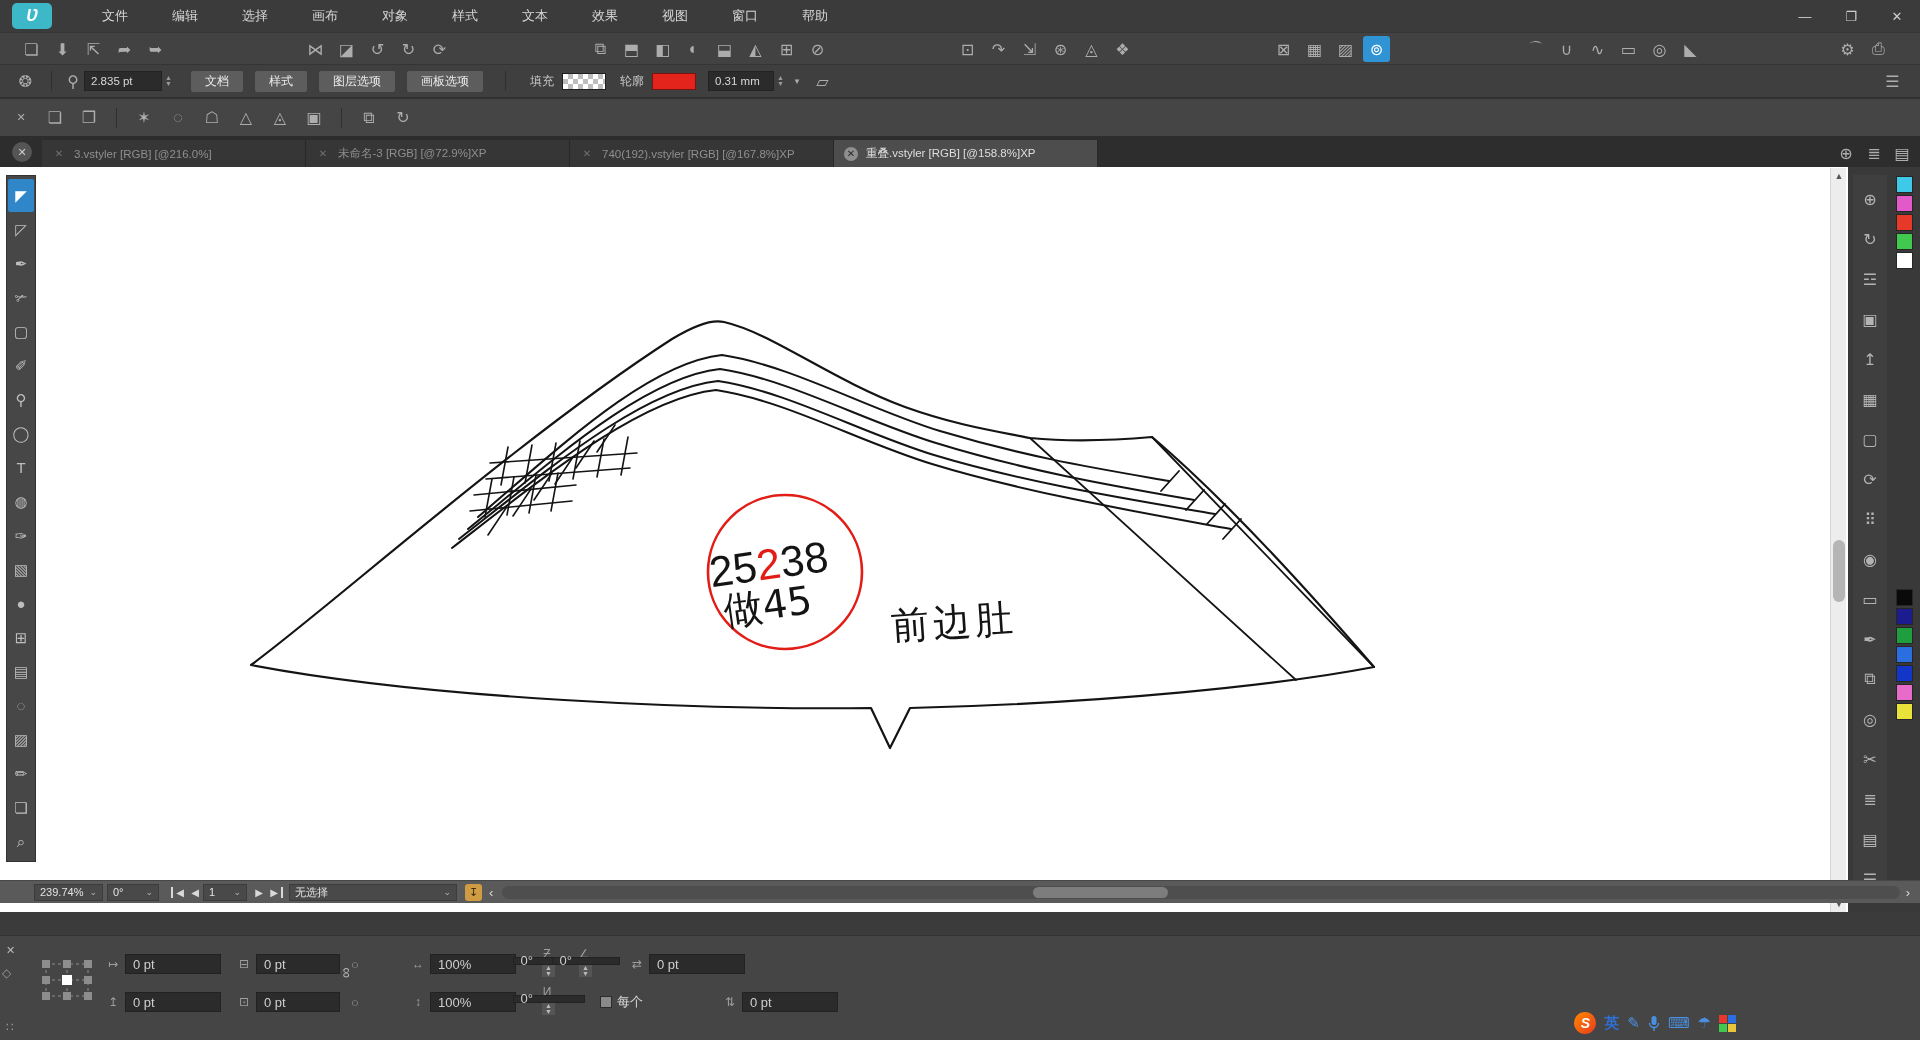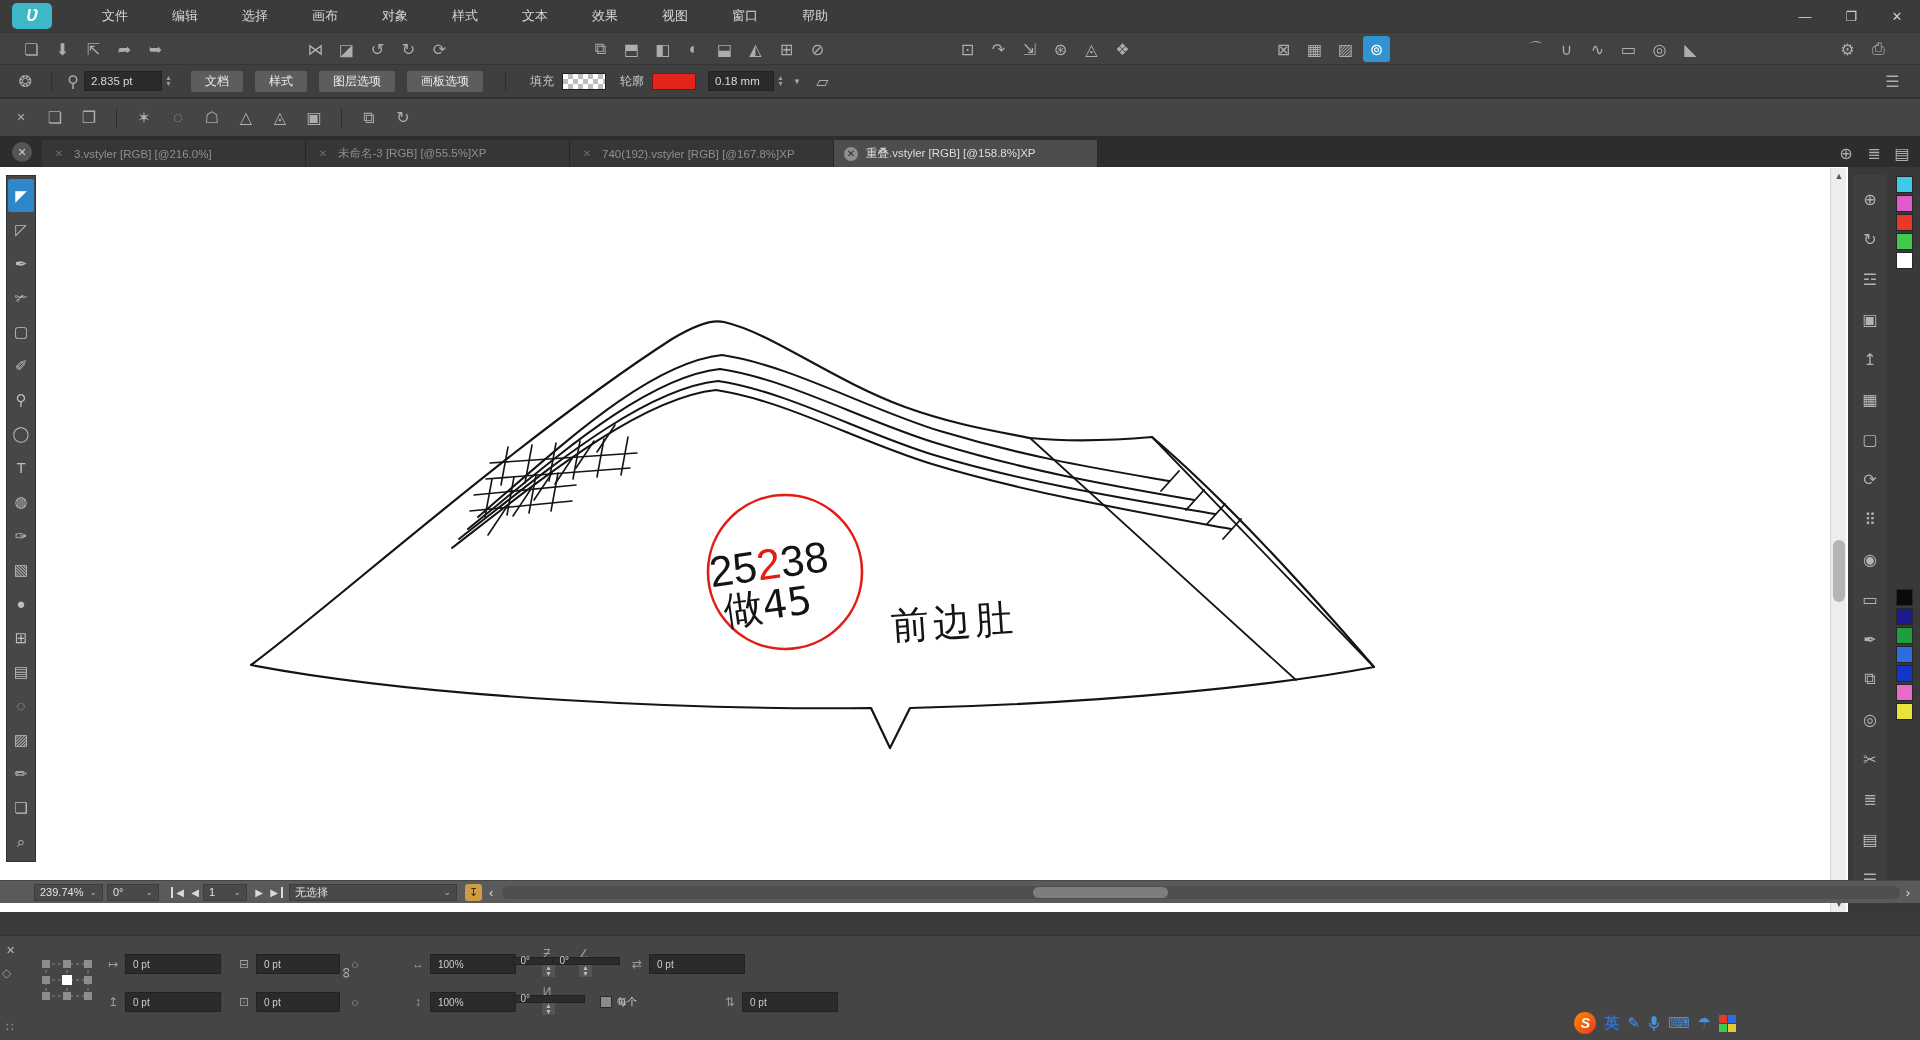--- a/index.html
+++ b/index.html
@@ -66,21 +66,21 @@
   .sthumb{position:absolute;left:38%;top:1px;width:135px;height:11px;background:#7d7d7d;border-radius:6px;}
   .orangebtn{width:17px;height:17px;background:#cf9b43;border-radius:3px;color:#3b2c10;font-size:11px;display:flex;align-items:center;justify-content:center;margin:0 4px;}
   
   .panel{left:0;top:935px;width:1920px;height:105px;background:#454545;border-top:1px solid #333;}
   .panel-close{position:absolute;left:6px;top:8px;color:#bbb;font-size:11px;}
   .panel-diamond{position:absolute;left:2px;top:30px;color:#9a9a9a;font-size:12px;}
   .panel-grip{position:absolute;left:6px;top:84px;color:#9a9a9a;font-size:12px;}
   .tfrow{position:absolute;left:104px;height:22px;display:flex;align-items:center;}
   .tf-item{display:flex;align-items:center;}
   .tf-icon{color:#9f9f9f;font-size:12px;width:18px;text-align:center;margin-right:3px;}
-  .tf-field{background:#2b2b2b;border:1px solid #222;color:#cfcfcf;font-size:10px;height:20px;display:flex;align-items:center;padding:0 7px;}
+  .tf-field{background:#2b2b2b;border:1px solid #222;color:#cfcfcf;font-size:13px;height:20px;display:flex;align-items:center;padding:0 7px;}
   .tf-item .spinner{display:none;width:13px;height:20px;background:#555;color:#bbb;font-size:7px;line-height:6px;
      flex-direction:column;align-items:center;justify-content:center;}
   .tf-item.spin .spinner{display:flex;}
   .tf-item .checkbox{display:none;width:12px;height:12px;background:#8a8a8a;border:1px solid #2c2c2c;margin-right:5px;}
   .tf-item.check .checkbox{display:inline-block;}
   .tf-item.check .tf-field{background:transparent;border:none;color:#d8d8d8;padding:0;}
   .tf-item.circ .tf-icon{font-size:13px;}
   .g1{margin-left:0;} .g1 .tf-field{width:96px;}
   .g2{margin-left:14px;} .g2 .tf-field{width:84px;}
   .circ{margin-left:6px;}
@@ -266,21 +266,21 @@
     <div class="pbtn">文档</div>
     <div class="pbtn">样式</div>
     <div class="pbtn">图层选项</div>
     <div class="pbtn">画板选项</div>
     <div class="vsep"></div>
     <span class="plabel">填充</span>
     <div class="checker"></div>
     <span class="plabel">轮廓</span>
     <div class="redswatch" style="background: rgb(226, 36, 28);"></div>
     <div style="width:12px"></div>
-    <div class="field" style="width:66px">0.18 mm</div>
+    <div class="field" style="width:66px">0.31 mm</div>
     <div class="spin">
         <span>▲</span>
         <span>▼</span>
       </div>
     <div class="ticon" style="width:16px;font-size:9px">▾</div>
     <div class="ticon">▱</div>
     <div class="ticon" style="margin-left:auto;margin-right:14px">☰</div>
   </div>
 
   <div class="abs tb4 row">
@@ -329,21 +329,21 @@
     <div class="tabs-close">✕</div>
     <div style="width:42px"></div>
     <div class="row" style="align-items:flex-end">
 
     <div class="tab">
         <span class="tab-close">✕</span>
         <span>3.vstyler [RGB] [@216.0%]</span>
       </div>
         <div class="tab">
         <span class="tab-close">✕</span>
-        <span>未命名-3 [RGB] [@55.5%]XP</span>
+        <span>未命名-3 [RGB] [@72.9%]XP</span>
       </div>
         <div class="tab">
         <span class="tab-close">✕</span>
         <span>740(192).vstyler [RGB] [@167.8%]XP</span>
       </div>
         <div class="tab active">
         <span class="tab-close">✕</span>
         <span>重叠.vstyler [RGB] [@158.8%]XP</span>
       </div>
       </div>

